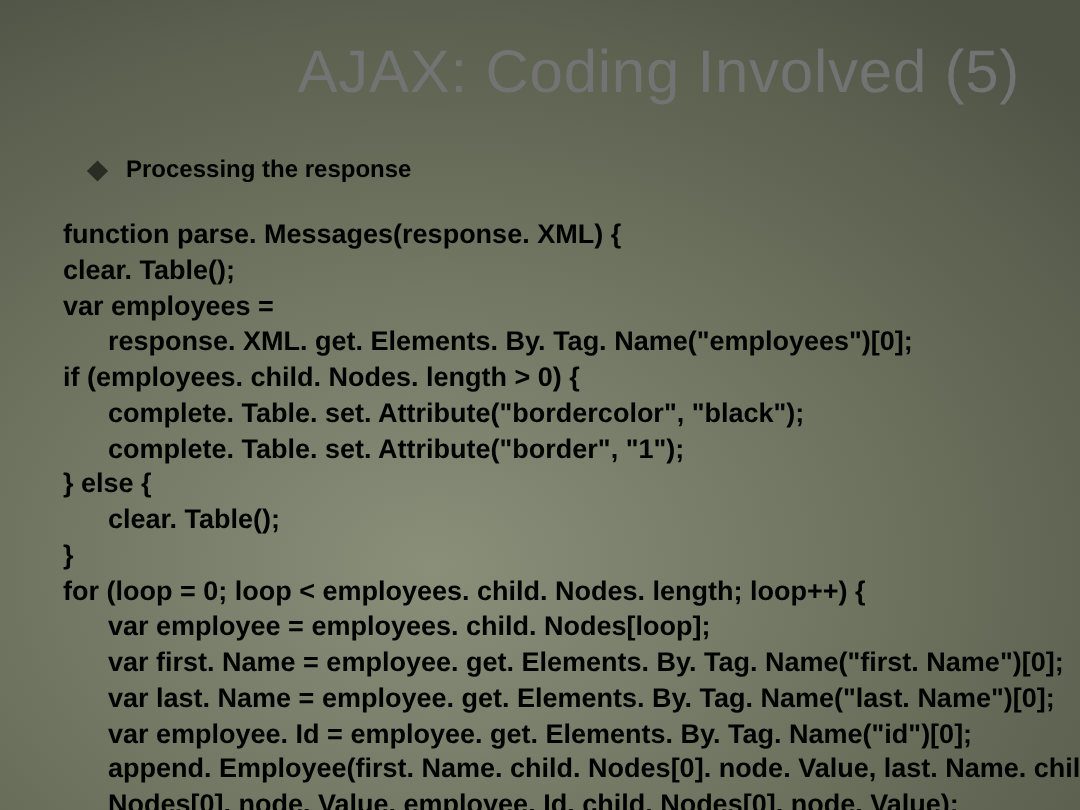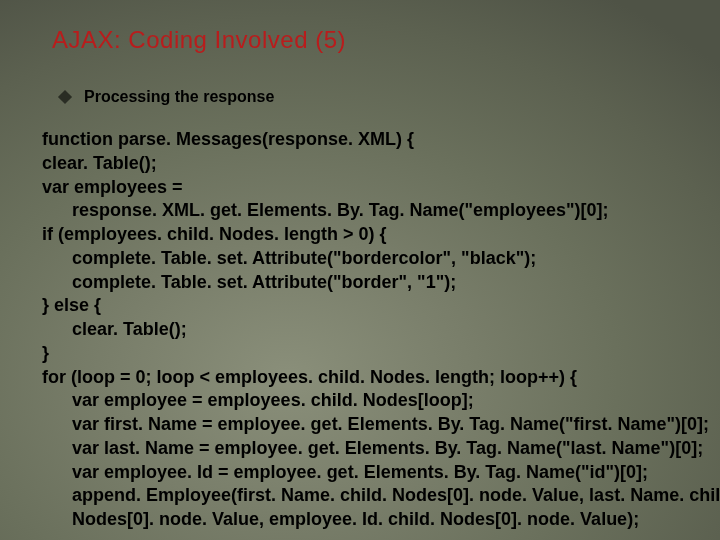--- a/index.html
+++ b/index.html
@@ -10,24 +10,24 @@
     color: #000;
     position: relative;
   }
   .slide {
     width: 720px;
     height: 540px;
     padding: 20px 40px 20px 52px;
   }
   .title {
     font-family: Arial, Helvetica, sans-serif;
-    font-size: 24px;
+    font-size: 40px;
     font-weight: 400;
-    color: #b91c1c;
-    text-align: left;
+    color: #737373;
+    text-align: right;
     margin-top: 6px;
     margin-bottom: 34px;
     letter-spacing: 0.5px;
   }
   .bullet-row {
     display: flex;
     align-items: center;
     margin-bottom: 22px;
     margin-left: 8px;
     margin-top: 26px;

